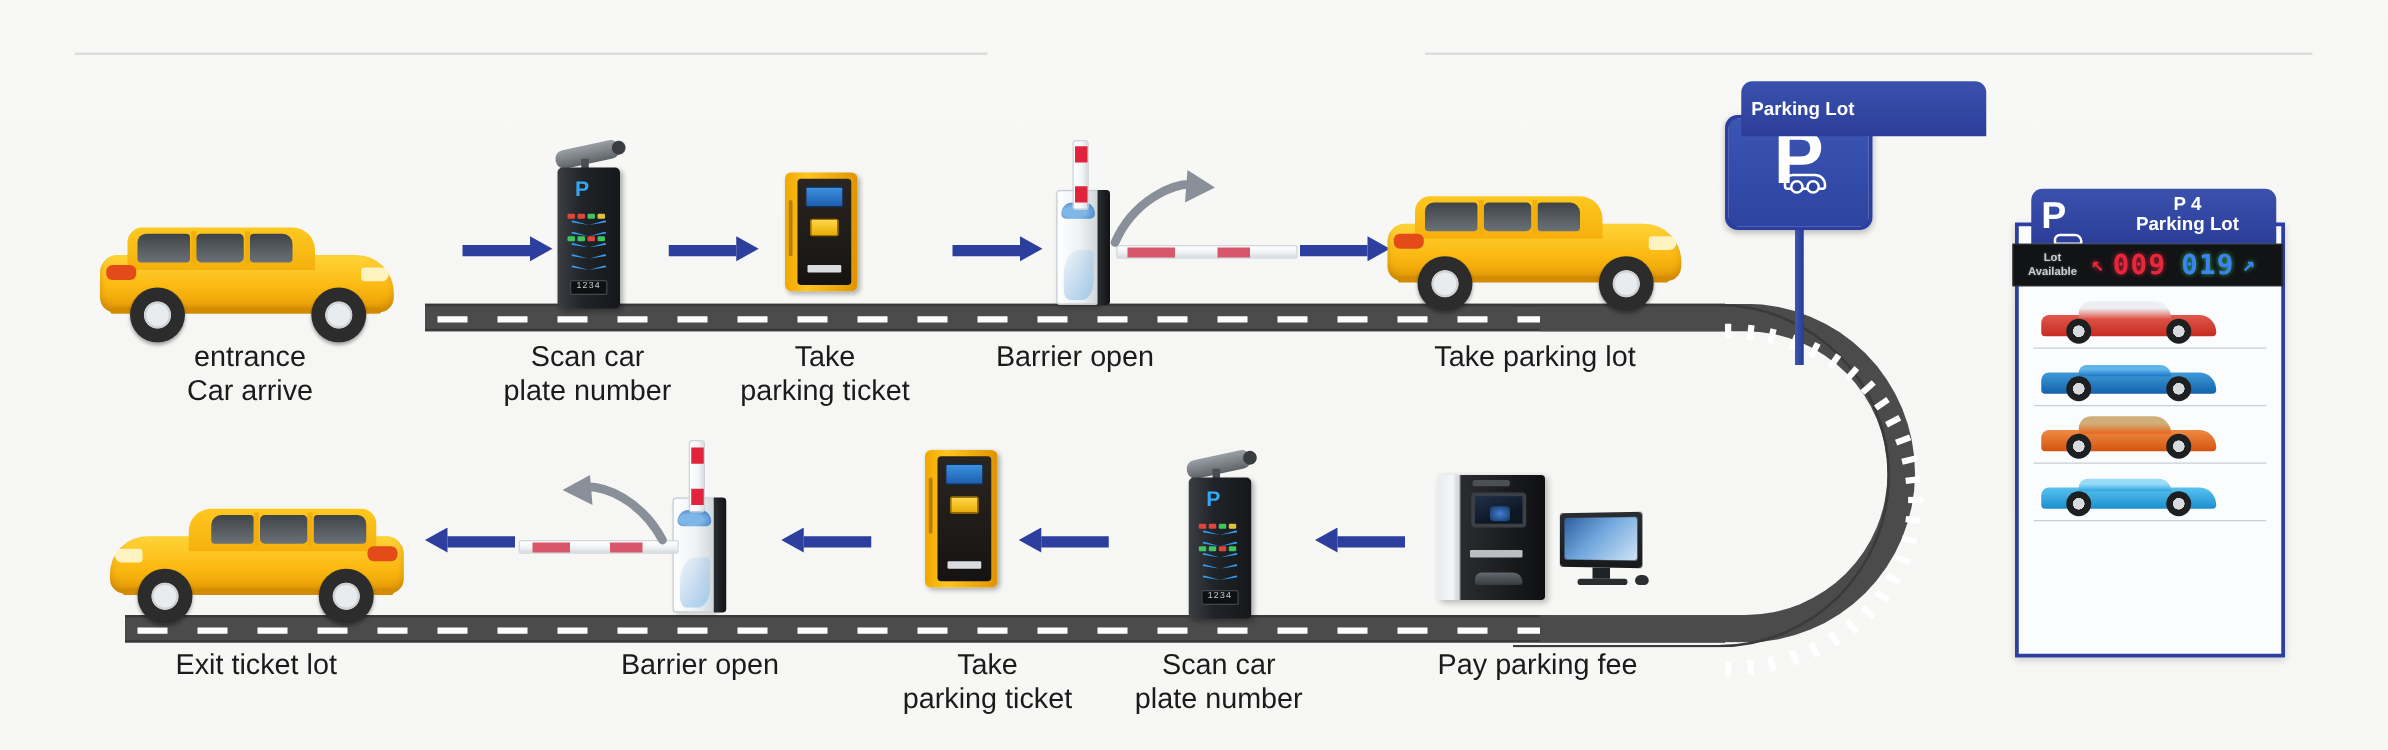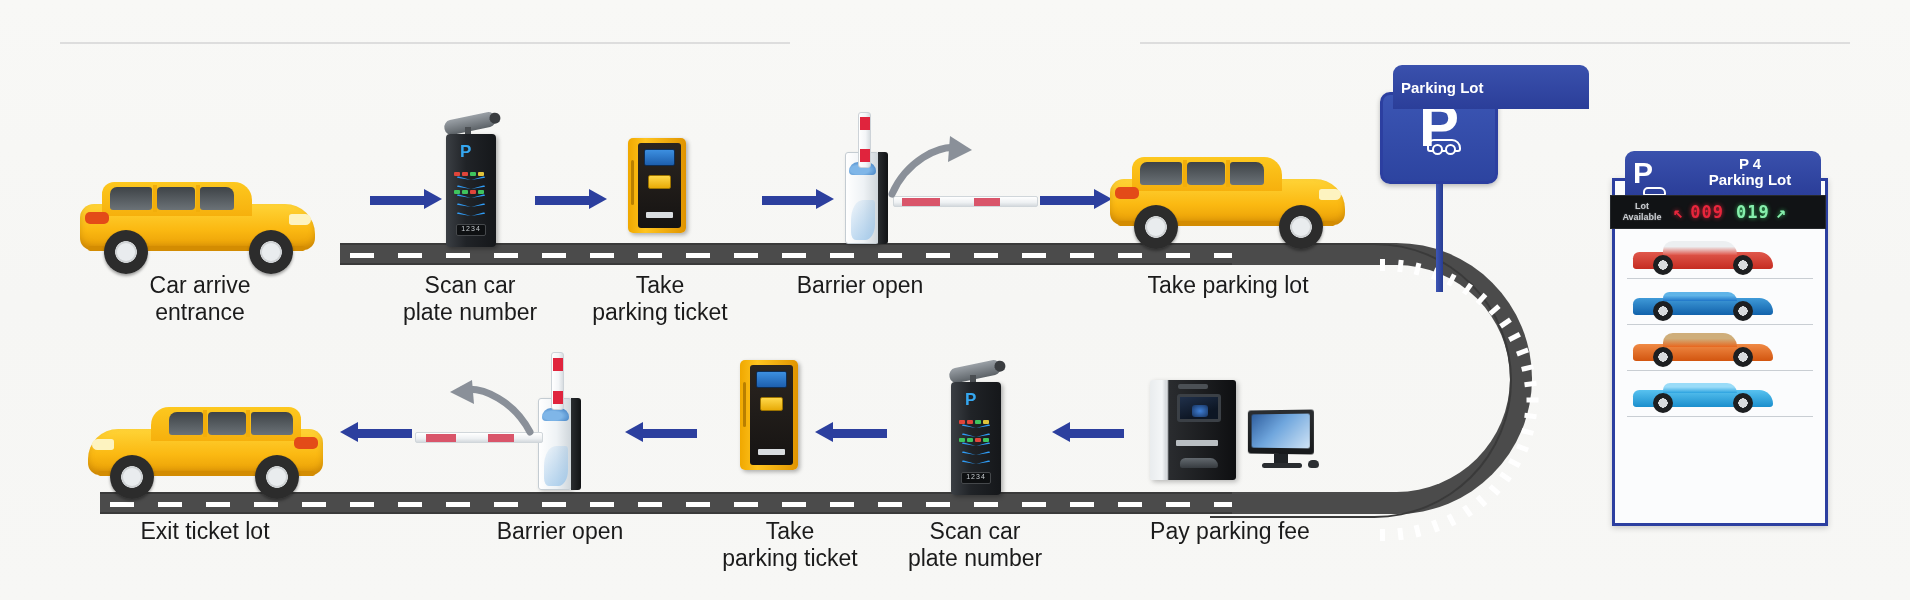--- a/index.html
+++ b/index.html
@@ -249,24 +249,24 @@
   .board .cap .txt { color:#fff; font-size:15px; font-weight:bold; line-height:16px;
     text-align:center; flex:1; padding-bottom:2px; }
   .board .led {
     position:absolute; left:-5px; top:14px; width:216px; height:34px;
     background:#111315; border:1px solid #26292c; display:flex; align-items:center;
   }
   .board .led .lot {
     width:62px; color:#c9ccd0; font-size:9px; font-weight:bold; line-height:11px;
     text-align:center; text-shadow:0 0 2px rgba(255,255,255,.3);
   }
-  .board .led .seg { font-family:"DejaVu Sans Mono", monospace; font-size:17px;
+  .board .led .seg { font-family:"DejaVu Sans Mono", monospace; font-size:22px;
     font-weight:bold; letter-spacing:1px; }
   .board .led .red   { color:#e8263c; text-shadow:0 0 4px rgba(232,38,60,.8); }
-  .board .led .green { color:#86efac; text-shadow:0 0 4px rgba(57,217,106,.8); }
+  .board .led .green { color:#3b82f6; text-shadow:0 0 4px rgba(57,217,106,.8); }
   .board .led .ar { font-size:17px; }
   .board .cars { position:absolute; left:8px; top:54px; right:8px; bottom:8px; }
   .board .slotrow { position:relative; height:44px; margin-bottom:2px; }
   .board .slotrow .line { position:absolute; left:4px; right:4px; bottom:0; height:1px;
     background:#c9ced3; }
 
   
   .mini { position:absolute; left:10px; bottom:4px; width:140px; height:34px; }
   .mini .b { position:absolute; left:0; bottom:6px; width:140px; height:17px; border-radius:10px 22px 5px 5px; }
   .mini .c { position:absolute; left:30px; bottom:20px; width:74px; height:14px; border-radius:14px 20px 0 0; }
@@ -371,22 +371,22 @@
       <div class="glass g3"></div>
     <div class="pillar" style="left:73px;"></div>
       <div class="pillar" style="left:116px;"></div>
     <div class="light-f"></div>
       <div class="light-r"></div>
       <div class="sill"></div>
     <div class="wheel wr"></div>
       <div class="wheel wf"></div>
   </div>
   <div class="lbl" style="left:80px; top:272px; width:240px;">
+    <div>entrance</div>
     <div>Car arrive</div>
-    <div>entrance</div>
   </div>
 
   <div class="arrow right" style="left:370px; top:192px; width:72px;">
     <div class="shaft" style="width:54px;"></div>
       <div class="head" style="left:54px;"></div>
   </div>
 
   <div class="lpr" style="left:440px; top:112px;">
     <div class="cam"></div>
       <div class="cammount"></div>

